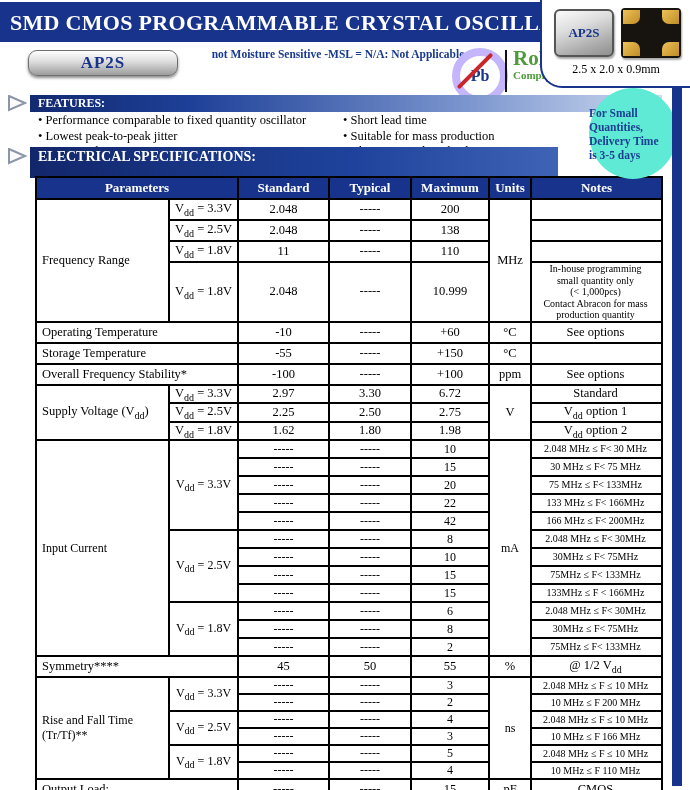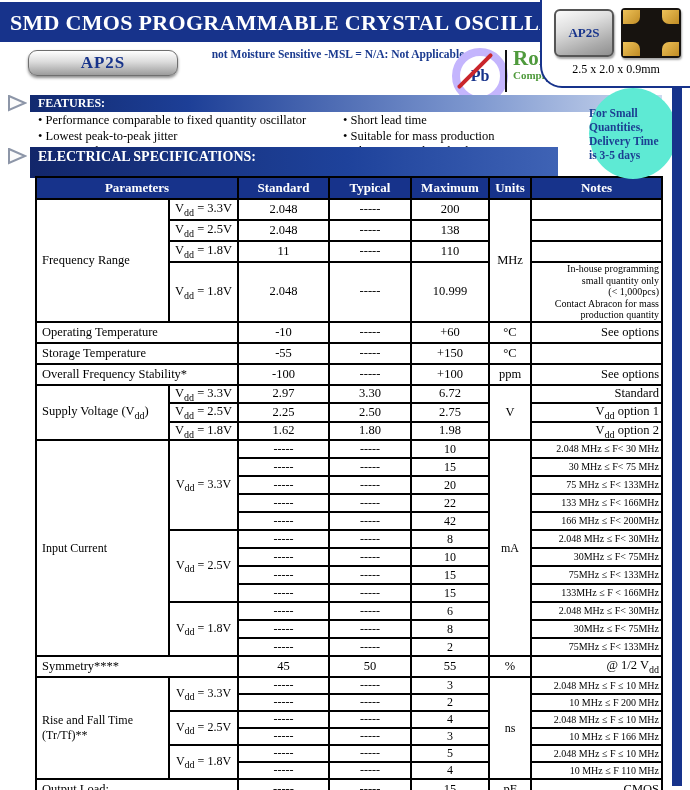--- a/index.html
+++ b/index.html
@@ -65,21 +65,21 @@
 
   
   .spec-table-wrap { position:absolute; left:35px; top:176px; }
   table { border-collapse:collapse; table-layout:fixed; width:626px; }
   col.c-param { width:133px; } col.c-vdd { width:69px; } col.c-min { width:91px; }
   col.c-typ { width:82px; } col.c-max { width:78px; } col.c-units { width:42px; } col.c-notes { width:131px; }
   th,td { border:2px solid #000; padding:0 2px; overflow:hidden; }
   thead th { background:#17338b; color:#fff; font-size:13px; font-weight:bold; height:20px; }
   td { text-align:center; font-size:12.5px; }
   td.param { text-align:left; padding-left:5px; }
-  td.note { text-align:right; padding-left:0; }
+  td.note { text-align:center; padding-left:0; }
   td.note.sm { font-size:10px; line-height:11.5px; }
   tr.std { height:21px; } tr.mid { height:18px; } tr.compact { height:18px; }
   tr.rf { height:17px; } tr.tall { height:51px; }
   tr.compact td, tr.rf td { font-size:12px; }
   sub { font-size:10px; }
 
   .right-strip { position:absolute; left:672px; top:84px; width:10px; height:702px; background:#17338b; z-index:3; }
 </style>
 </head>
 <body>

